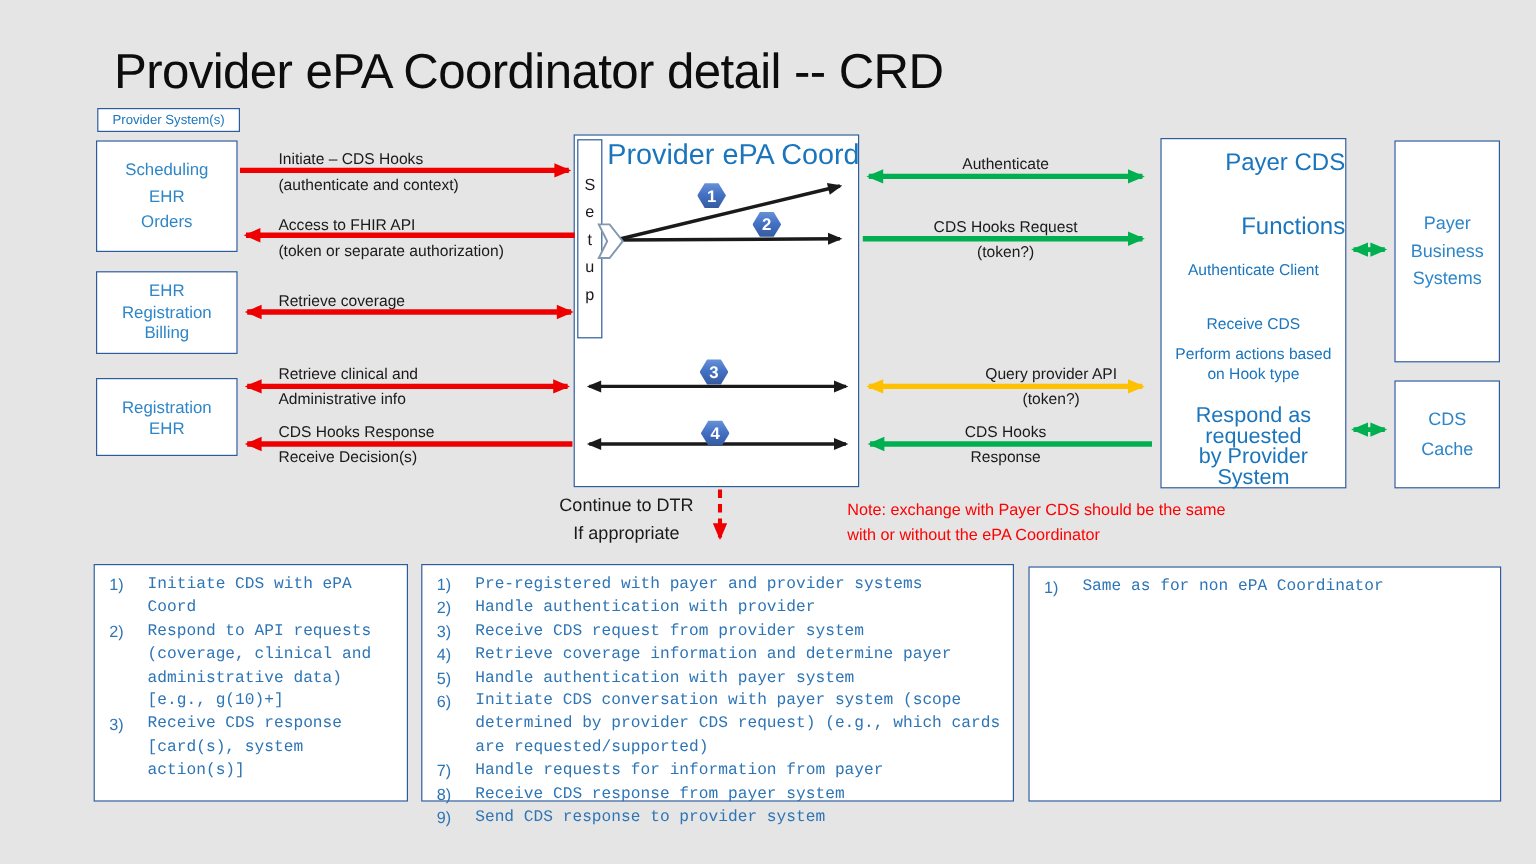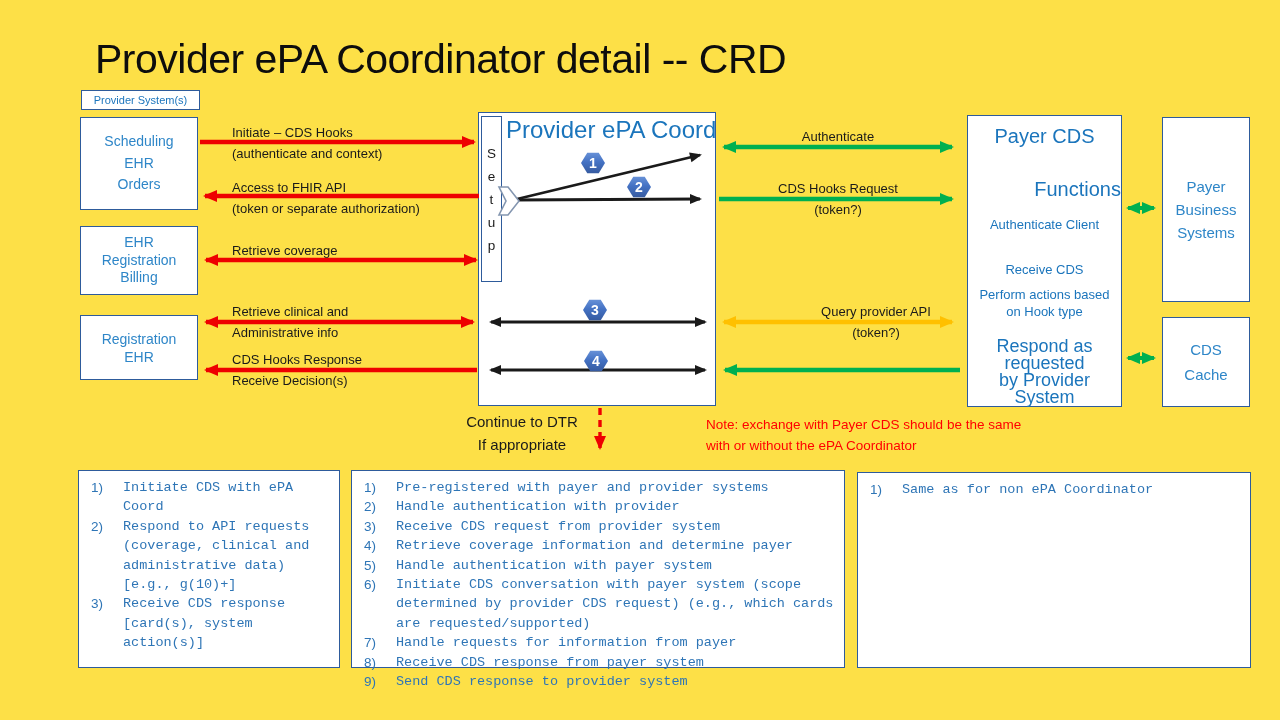--- a/index.html
+++ b/index.html
@@ -1,16 +1,16 @@
 <!DOCTYPE html>
 <html><head>
 <meta charset="utf-8">
 <style>
   html,body{margin:0;padding:0;background:#fff;}
-  .stage{position:relative;width:1280px;height:720px;background:#fde047;overflow:hidden;
+  .stage{position:relative;width:1280px;height:720px;background:#e5e5e5;overflow:hidden;
          font-family:"Liberation Sans",sans-serif;color:#111;}
   .abs{position:absolute;}
   .title{font-size:41px;font-weight:300;letter-spacing:-0.5px;color:#0d0d0d;white-space:nowrap;}
   .box{position:absolute;border:1.6px solid #2E5B9B;background:#fff;box-sizing:border-box;
        display:flex;align-items:center;justify-content:center;text-align:center;}
   .pre{white-space:pre-line;}
   .leftbox{color:#2E86C8;font-size:14px;}
   .bigblue{color:#1B75BC;}
   .albl{position:absolute;font-size:13px;color:#1a1a1a;white-space:pre-line;line-height:21px;}
   .ctr{text-align:center;}
@@ -58,21 +58,21 @@
     </div>
     <div class="setupbox">
       <div class="letters pre">S
 e
 t
 u
 p</div>
     </div>
 
     <div class="box" style="left:967px;top:115px;width:155px;height:292px;">
-      <div class="abs bigblue ctr" style="left:0;top:9px;width:100%;font-size:20px;">Payer CDS</div>
+      <div class="abs bigblue ctr" style="left:0;top:9px;width:100%;font-size:20px;text-align:right;">Payer CDS</div>
       <div class="abs bigblue ctr" style="left:0;top:62px;width:100%;font-size:20px;text-align:right;">Functions</div>
       <div class="abs bigblue ctr" style="left:0;top:101px;width:100%;font-size:13px;">Authenticate Client</div>
       <div class="abs bigblue ctr" style="left:0;top:146px;width:100%;font-size:13px;">Receive CDS</div>
       <div class="abs bigblue ctr pre" style="left:0;top:170px;width:100%;font-size:13px;line-height:17px;">Perform actions based
 on Hook type</div>
       <div class="abs bigblue ctr pre" style="left:0;top:222px;width:100%;font-size:18px;line-height:17px;">Respond as requested
 by Provider System</div>
     </div>
 
     <div class="box pre" style="left:1162px;top:117px;width:88px;height:185px;font-size:15px;line-height:23px;color:#2E86C8;">Payer
@@ -211,20 +211,22 @@
     <div class="albl" style="left:232px;top:301px;">Retrieve clinical and
 Administrative info</div>
     <div class="albl" style="left:232px;top:349px;">CDS Hooks Response
 Receive Decision(s)</div>
 
     <div class="albl ctr" style="left:758px;top:126px;width:160px;">Authenticate</div>
     <div class="albl ctr" style="left:758px;top:178px;width:160px;">CDS Hooks Request
 (token?)</div>
     <div class="albl ctr" style="left:796px;top:301px;width:160px;">Query provider API
 (token?)</div>
+    <div class="albl ctr" style="left:758px;top:349px;width:160px;">CDS Hooks
+Response</div>
 
     <div class="albl ctr" style="left:442px;top:410px;width:160px;font-size:15px;line-height:23px;">Continue to DTR
 If appropriate</div>
 
     <div class="albl note" style="left:706px;top:414px;font-size:13.5px;">Note: exchange with Payer CDS should be the same
 with or without the ePA Coordinator</div>
   </div>
 
   <div class="badge" style="left:581px;top:152px;">1</div>
   <div class="badge" style="left:627px;top:176px;">2</div>

